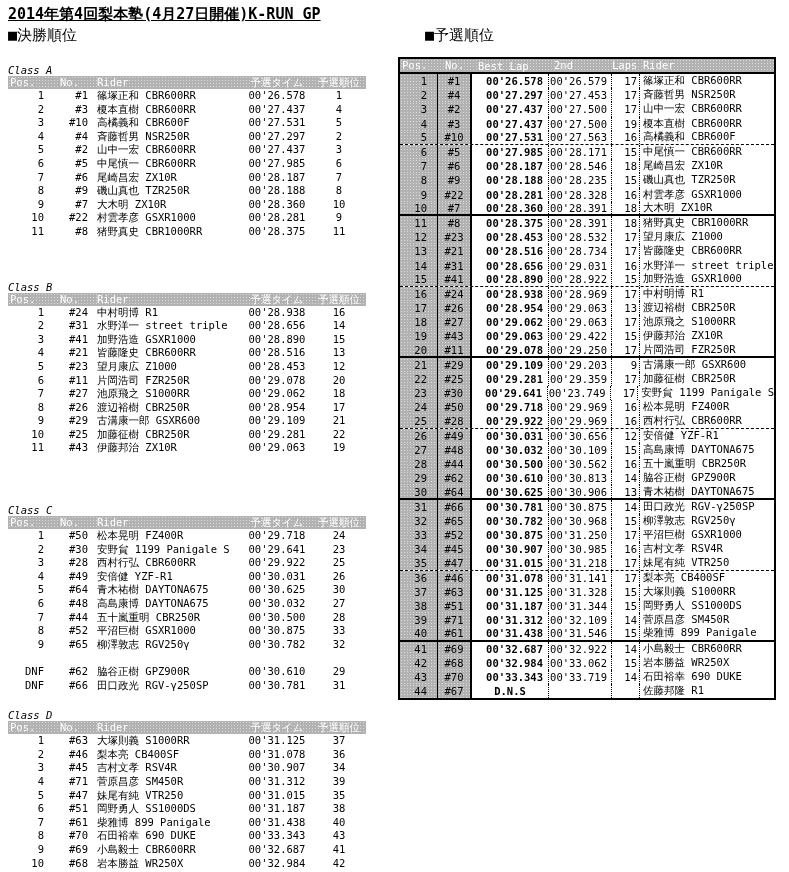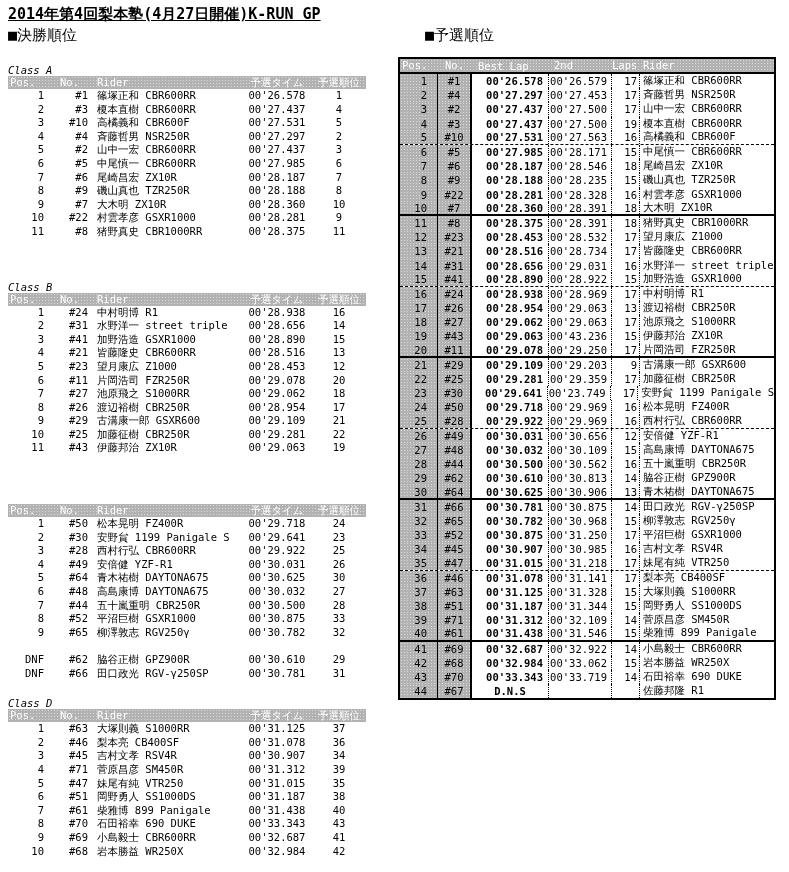--- a/index.html
+++ b/index.html
@@ -238,20 +238,21 @@
           </div>
           <div class="frow">
             <span class="fc fc-pos">11</span>
             <span class="fc fc-no">#43</span>
             <span class="fc fc-rider">伊藤邦治 ZX10R</span>
             <span class="fc fc-time">00'29.063</span>
             <span class="fc fc-qpos">19</span>
           </div>
         </div>
         <div class="class-block">
+          <div class="class-label">Class C</div>
           <div class="frow fhead shade">
             <span class="fc fc-pos">Pos.</span>
             <span class="fc fc-no">No.</span>
             <span class="fc fc-rider">Rider</span>
             <span class="fc fc-time">予選タイム</span>
             <span class="fc fc-qpos">予選順位</span>
           </div>
           <div class="frow">
             <span class="fc fc-pos">1</span>
             <span class="fc fc-no">#50</span>
@@ -567,21 +568,21 @@
             <div class="qc qc-no shade">#27</div>
             <div class="qc qc-best">00'29.062</div>
             <div class="qc qc-second">00'29.063</div>
             <div class="qc qc-laps">17</div>
             <div class="qc qc-rider">池原飛之 S1000RR</div>
           </div>
           <div class="qrow">
             <div class="qc qc-pos shade">19</div>
             <div class="qc qc-no shade">#43</div>
             <div class="qc qc-best">00'29.063</div>
-            <div class="qc qc-second">00'43.236</div>
+            <div class="qc qc-second">00'29.422</div>
             <div class="qc qc-laps">15</div>
             <div class="qc qc-rider">伊藤邦治 ZX10R</div>
           </div>
           <div class="qrow b10">
             <div class="qc qc-pos shade">20</div>
             <div class="qc qc-no shade">#11</div>
             <div class="qc qc-best">00'29.078</div>
             <div class="qc qc-second">00'29.250</div>
             <div class="qc qc-laps">17</div>
             <div class="qc qc-rider">片岡浩司 FZR250R</div>

